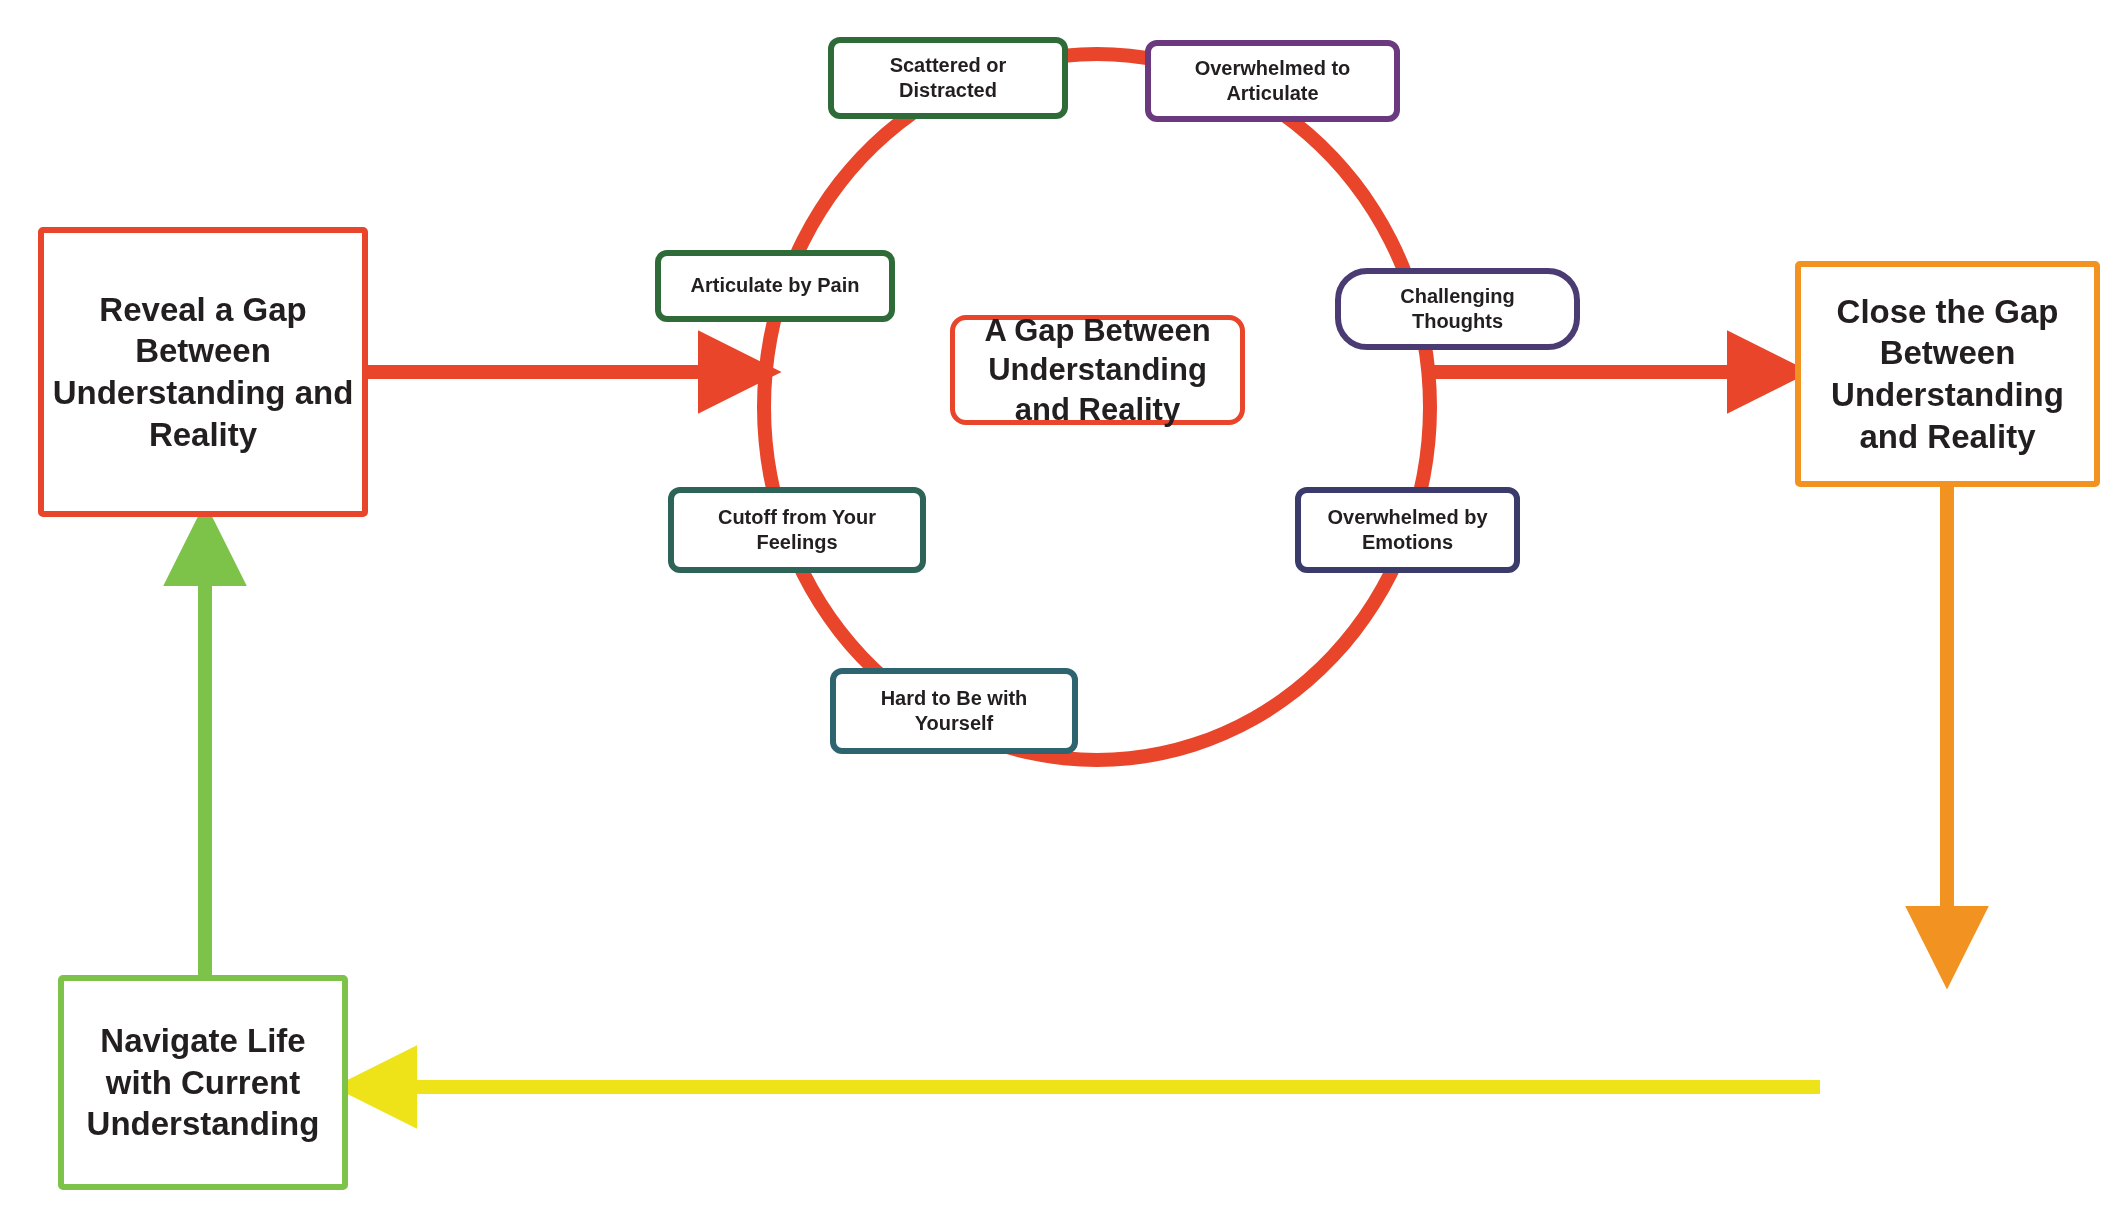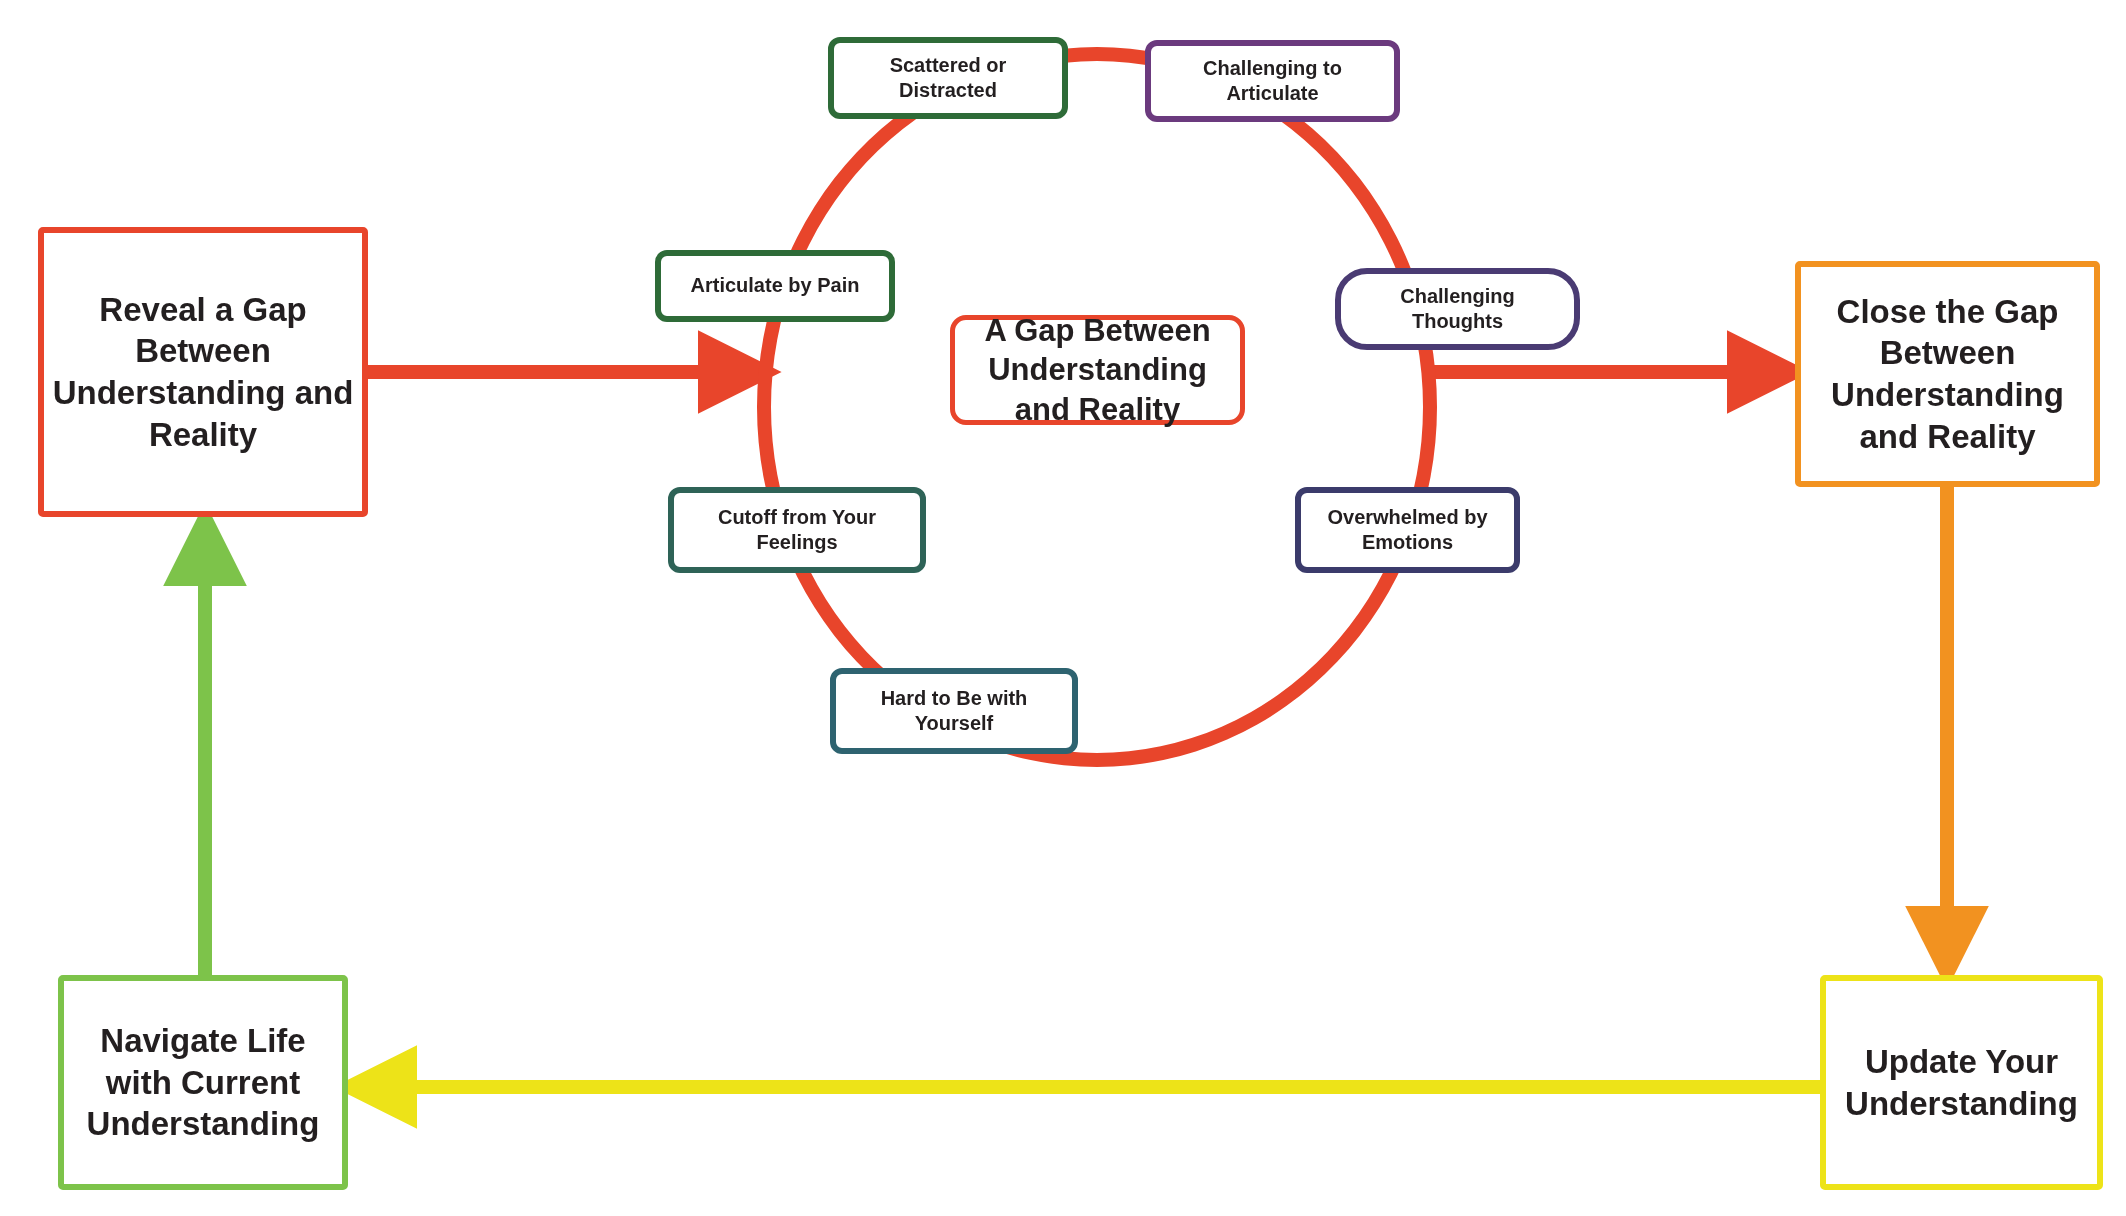--- a/index.html
+++ b/index.html
@@ -122,29 +122,28 @@
 
     <path d="M 205,975 L 205,522" stroke="#7DC34A" stroke-width="14" fill="none" marker-end="url(#ah-green)"></path>
   </svg>
 
   <div id="ring"></div>
 
   <div class="node phase" id="node-reveal-gap">Reveal a Gap Between Understanding and Reality</div>
 
   <div class="node phase" id="node-close-gap">Close the Gap Between Understanding and Reality</div>
 
-  <div class="node phase" id="node-update">Update Your Understanding</div>
 
   <div class="node phase" id="node-navigate">Navigate Life with Current Understanding</div>
 
   <div class="node" id="node-center">A Gap Between Understanding and Reality</div>
 
   <div class="node ring-node" id="node-scattered">Scattered or Distracted</div>
 
-  <div class="node ring-node" id="node-struggling">Challenging to Articulate</div>
+  <div class="node ring-node" id="node-struggling">Overwhelmed to Articulate</div>
 
   <div class="node ring-node" id="node-challenging">Challenging Thoughts</div>
 
   <div class="node ring-node" id="node-overwhelmed">Overwhelmed by Emotions</div>
 
 
   <div class="node ring-node" id="node-hard">Hard to Be with Yourself</div>
 
   <div class="node ring-node" id="node-cutoff">Cutoff from Your Feelings</div>
 

